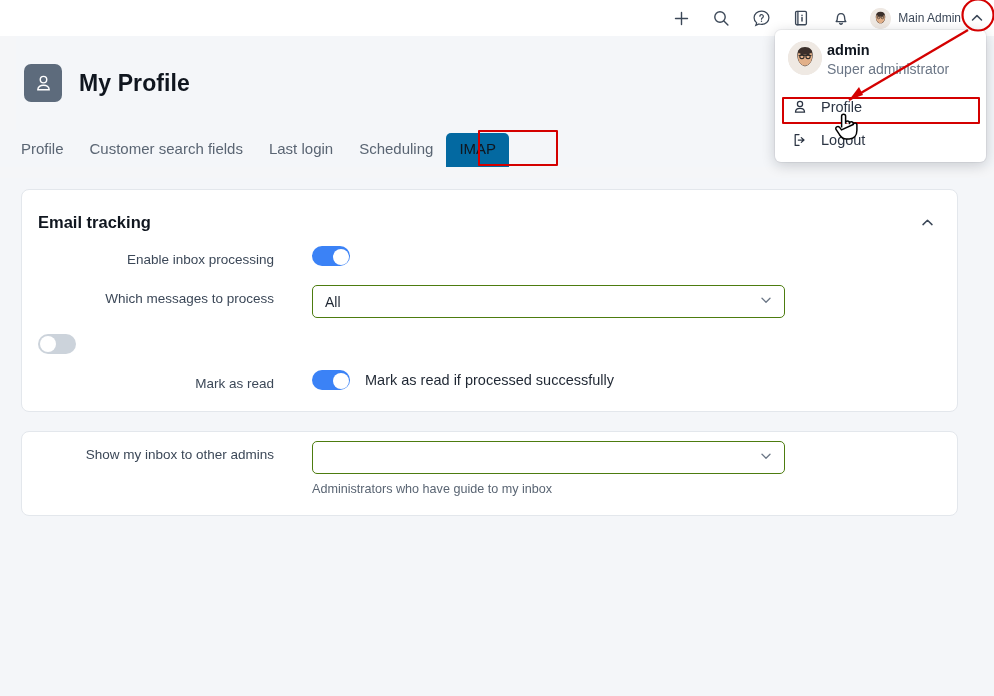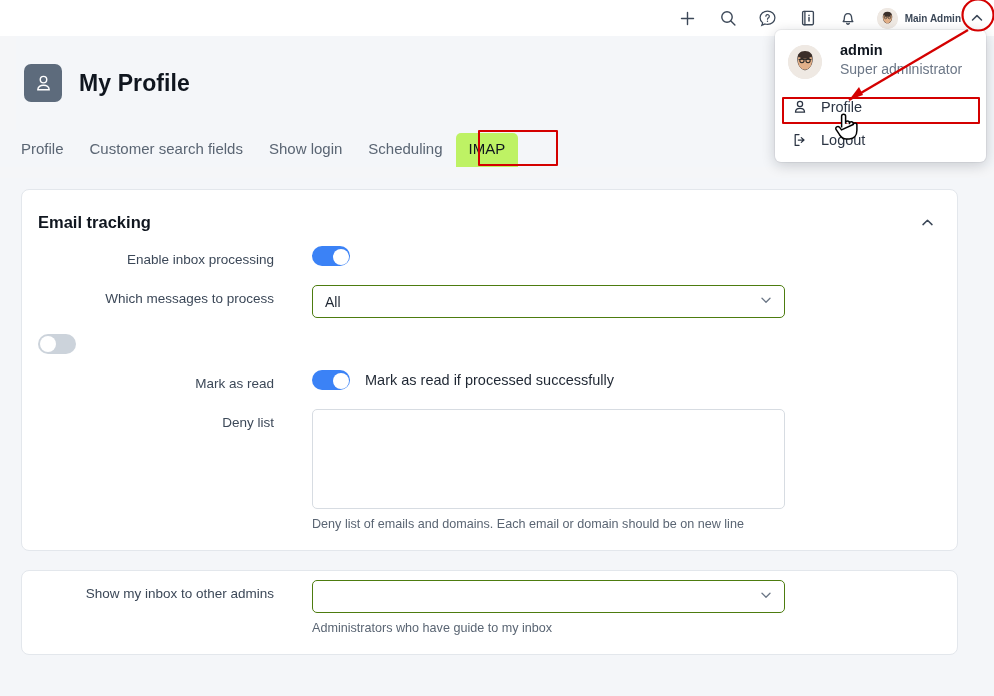--- a/index.html
+++ b/index.html
@@ -39,21 +39,21 @@
   .icon-btn svg { display: block; }
   .user-area {
     display: flex; align-items: center; gap: 7px;
     margin-left: 9px; cursor: pointer; position: relative;
   }
   .avatar-sm {
     width: 21px; height: 21px; border-radius: 50%;
     background: #e8e2dd; overflow: hidden; flex: none;
     display: block;
   }
-  .user-name { font-size: 10px; color: #3c4858; white-space: nowrap; font-weight: bold; }
+  .user-name { font-size: 12px; color: #3c4858; white-space: nowrap; }
   .caret { width: 18px; height: 18px; display: flex; align-items: center; justify-content: center; }
 
   
   .page-head {
     position: absolute; top: 36px; left: 16px;
     width: 994px; height: 94px;
     background: #f4f6f9;
     display: flex; align-items: center;
     padding-left: 8px;
     text-align: center;
@@ -76,21 +76,21 @@
     background: #f4f6f9;
     display: flex; align-items: flex-end;
     padding-left: 8px;
   }
   .tab {
     font-size: 15px; color: #5a6573;
     padding: 7px 13px 10px 13px;
     cursor: pointer; white-space: nowrap;
   }
   .tab.active {
-    background: #bef264; color: #10161f;
+    background: #0369a1; color: #10161f;
     border-radius: 5px 5px 0 0;
     font-weight: normal;
   }
 
   
   .content {
     position: absolute; top: 178px; left: 0;
     width: 994px; height: 529px;
     background: #f4f6f9;
     padding: 11px 36px 0 21px;
@@ -168,21 +168,21 @@
   .menu {
     position: absolute; top: 30px; right: 8px;
     width: 211px;
     background: #ffffff;
     border-radius: 6px;
     box-shadow: 0 3px 14px rgba(16,22,31,.20), 0 0 0 1px rgba(16,22,31,.05);
     z-index: 40;
     padding-bottom: 6px;
     overflow: visible;
   }
-  .menu-user { display: flex; align-items: flex-end; padding: 11px 12px 11px 13px; gap: 18px; }
+  .menu-user { display: flex; align-items: flex-start; padding: 11px 12px 11px 13px; gap: 5px; }
   .avatar-lg {
     width: 34px; height: 34px; border-radius: 50%;
     background: #ece6e1; flex: none; overflow: hidden;
   }
   .menu-user-name { font-size: 14.5px; font-weight: bold; color: #10161f; line-height: 18px; }
   .menu-user-role { font-size: 14px; color: #6b7686; line-height: 20px; }
   .menu-item {
     display: flex; align-items: center; gap: 13px;
     padding: 8px 12px 8px 16px;
     font-size: 14.5px; color: #2b3443; cursor: pointer;
@@ -310,21 +310,21 @@
         <circle cx="10" cy="6.3" r="3.1"></circle>
         <path d="M4.6 16c0-2.7 2.4-4.4 5.4-4.4s5.4 1.7 5.4 4.4z"></path>
       </svg>
     </div>
     <div class="page-title">My Profile</div>
   </div>
 
   <div class="tabs">
     <div class="tab">Profile</div>
     <div class="tab">Customer search fields</div>
-    <div class="tab">Show login</div>
+    <div class="tab">Last login</div>
     <div class="tab">Scheduling</div>
     <div class="tab active">IMAP</div>
   </div>
 
   <div class="content">
 
     <div class="card">
       <div class="card-head">
         <div class="card-title">Email tracking</div>
         <div class="collapse-btn">
@@ -375,27 +375,20 @@
           <div class="row-ctl">
             <div class="ctl-line">
               <div class="toggle">
                 <div class="knob"></div>
               </div>
               <span class="toggle-text">Mark as read if processed successfully</span>
             </div>
           </div>
         </div>
 
-        <div class="row">
-          <div class="row-label">Deny list</div>
-          <div class="row-ctl">
-            <div class="textarea"></div>
-            <div class="hint">Deny list of emails and domains. Each email or domain should be on new line</div>
-          </div>
-        </div>
 
       </div>
     </div>
 
     <div class="card">
       <div class="card-body">
         <div class="row">
           <div class="row-label">Show my inbox to other admins</div>
           <div class="row-ctl">
             <div class="select">

